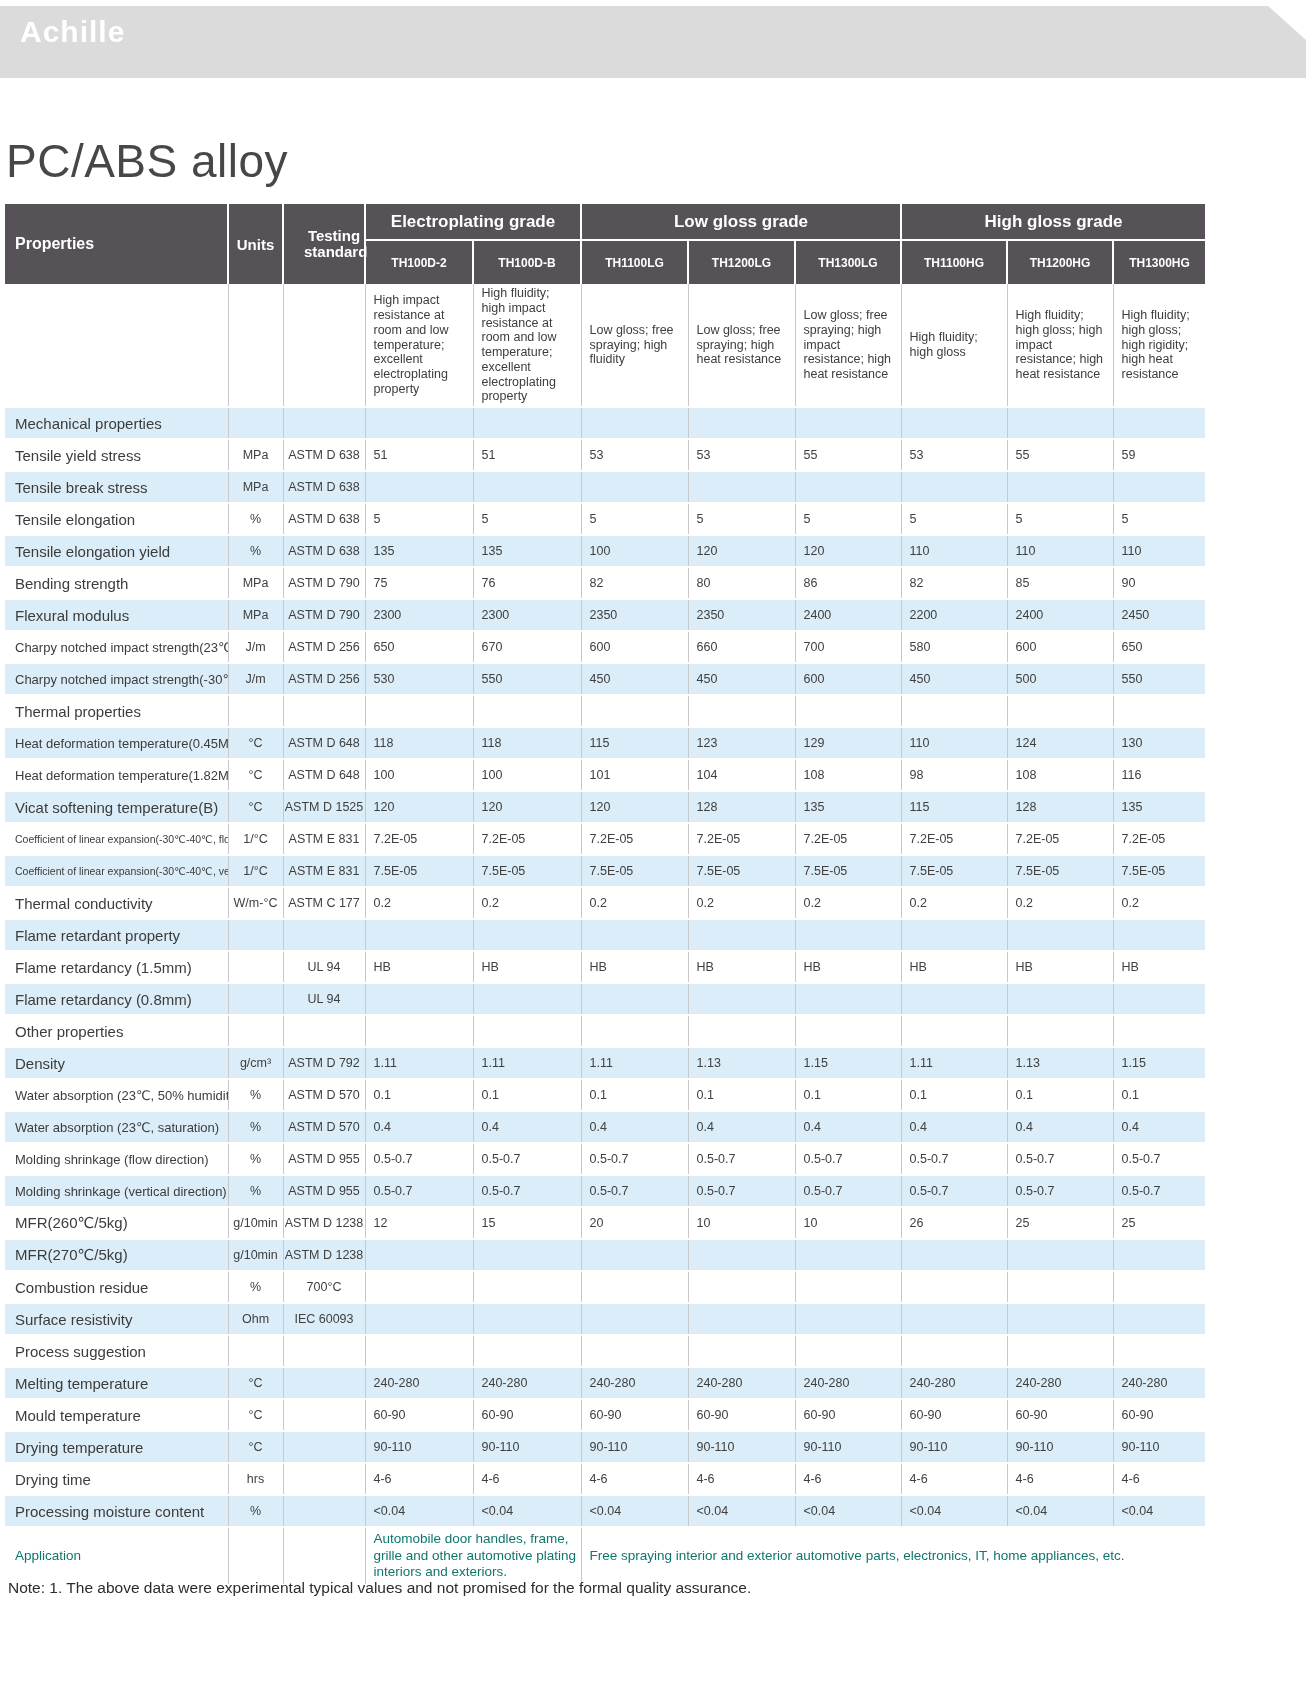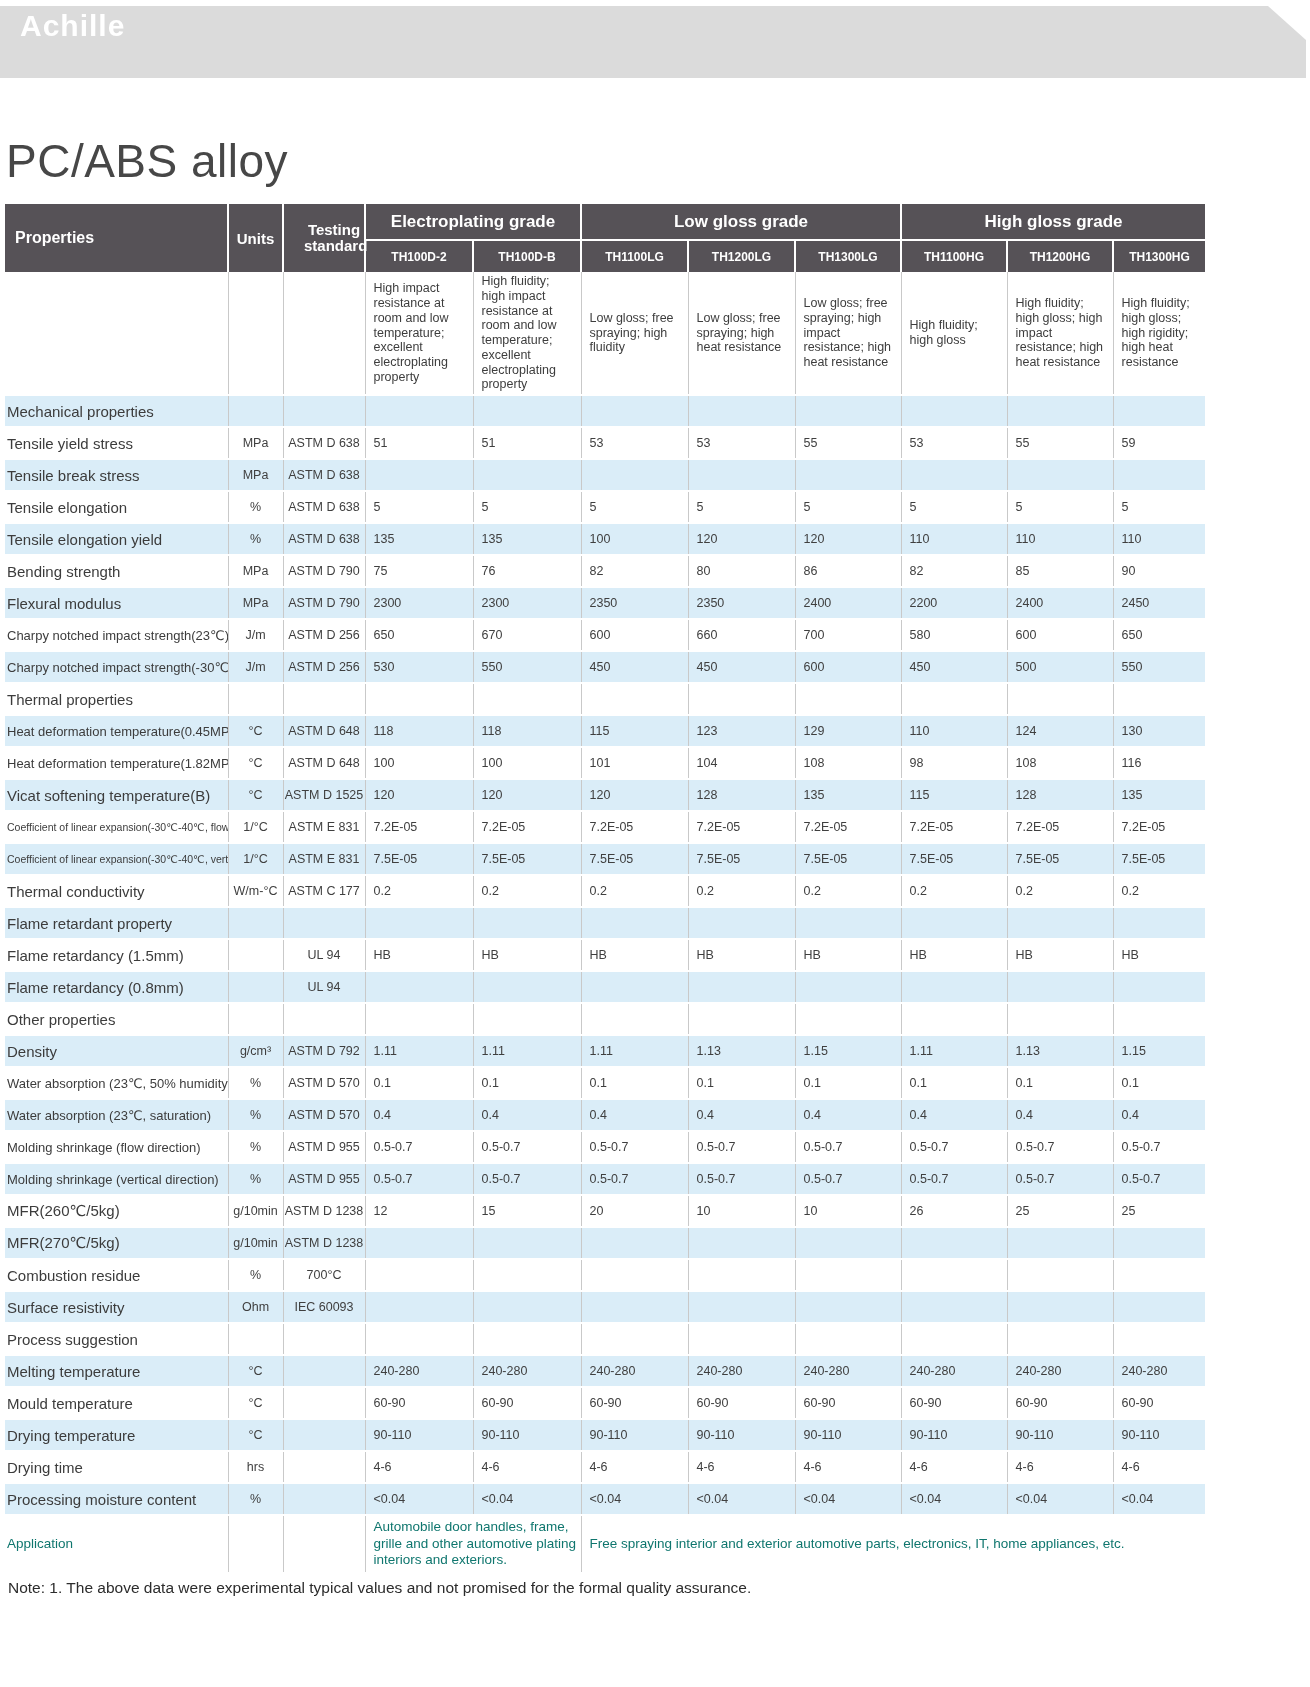--- a/index.html
+++ b/index.html
@@ -1,40 +1,40 @@
 <!DOCTYPE html>
 <html><head>
 <meta charset="utf-8">
 <style>
   html,body{margin:0;padding:0;background:#fff;}
   body{font-family:"Liberation Sans","DejaVu Sans",sans-serif;}
   .sheet{position:relative;width:1310px;height:1687px;background:#fff;overflow:hidden;}
   .band{position:absolute;top:6px;left:0;width:1306px;height:72px;background:#dbdbdb;
         clip-path:polygon(0 0,1268px 0,1306px 34px,1306px 100%,0 100%);}
-  .logo{position:absolute;left:20px;top:3px;font-size:30px;font-weight:bold;color:#fff;letter-spacing:1px;}
+  .logo{position:absolute;left:20px;top:9px;font-size:30px;font-weight:bold;color:#fff;letter-spacing:1px;}
   .title{position:absolute;left:6px;top:134px;font-size:46px;color:#474747;letter-spacing:0.5px;}
   table.spec{position:absolute;left:5px;top:204px;width:1200px;border-collapse:collapse;table-layout:fixed;
              border-bottom:2px solid #dcdcdc;}
   thead th{background:#565257;color:#fff;border-right:2px solid #fff;font-weight:bold;padding:0;}
   thead tr.grow{height:36px;}
-  thead tr.mrow{height:32px;}
+  thead tr.mrow{height:44px;}
   th.h-props{text-align:left;padding-left:10px;font-size:16px;}
   th.h-units{font-size:15px;margin-left:42px;}
   th.h-std{font-size:15px;line-height:1.1;padding-left:20px;}
   th.h-group{font-size:17px;border-bottom:2px solid #fff;}
   th.h-model{font-size:12px;}
   th.last{border-right:none;}
   tbody td{border-right:1px solid #c9c9c9;border-bottom:2px solid #fff;font-size:12.5px;color:#3f3f3f;
            padding:2px 4px 2px 8px;vertical-align:middle;overflow:hidden;}
   tbody td.lastcol{border-right:none;}
   tr.desc{height:114px;}
   tr.desc td{font-size:12.5px;line-height:1.18;color:#3d3d3d;}
   tr.r{height:32px;}
   tr.blue td{background:#daedf8;}
-  td.lbl{font-size:15px;color:#3c3c3c;padding-left:2px;white-space:nowrap;}
+  td.lbl{font-size:15px;color:#3c3c3c;padding-left:10px;white-space:nowrap;}
   td.lbl.md{font-size:13px;}
   td.lbl.sm{font-size:10.5px;}
   td.unit{text-align:center;padding:2px 1px;font-size:12.5px;}
   td.std{text-align:center;padding:2px 1px;font-size:12.5px;white-space:nowrap;}
   tr.app{height:58px;}
   tr.app td{font-size:13.5px;line-height:1.25;color:#0f766e;}
   .notes{position:absolute;left:8px;top:1576px;font-size:15.5px;color:#2c2c2c;line-height:1.5;}
   .notes .note2{padding-left:37px;}
 </style>
 </head>

